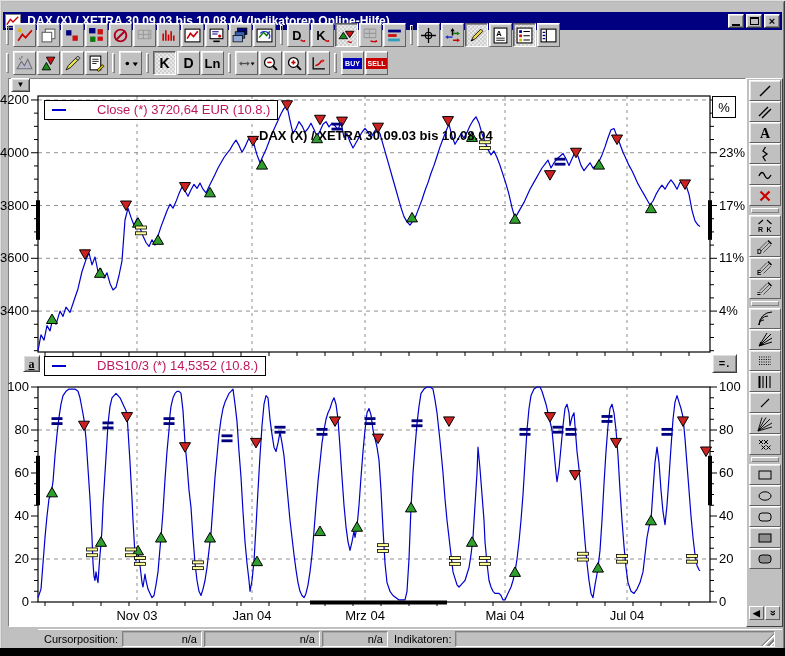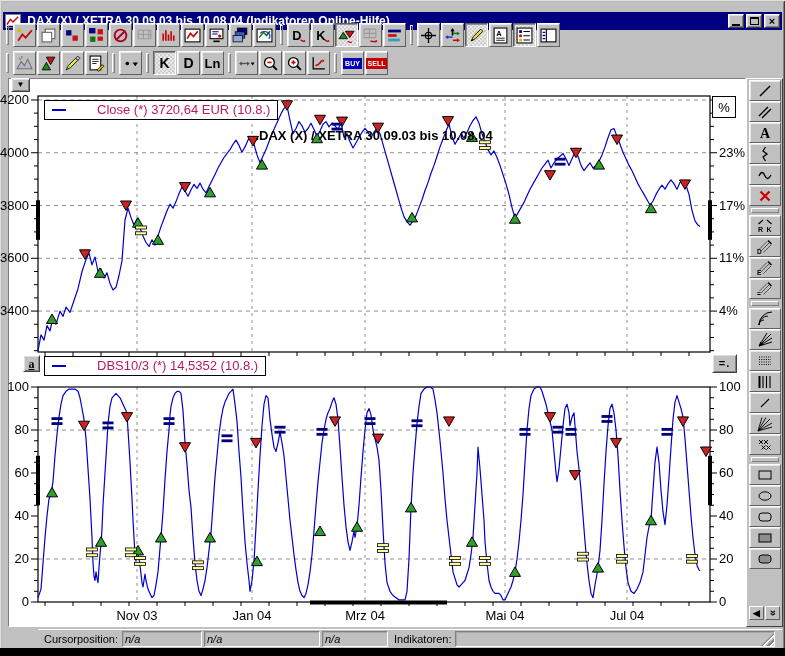--- a/index.html
+++ b/index.html
@@ -51,21 +51,21 @@
   .sb svg{width:16px;height:16px;display:block;}
   .sbsep{width:28px;height:5px;flex:none;border:1px solid;border-color:#fff #808080 #808080 #fff;margin:2px 0;background:#c0c0c0;}
   .sb-scroll{margin-top:auto;margin-bottom:6px;display:flex;gap:1px;}
   .sb-small{width:15px;height:14px;font:bold 9px "Liberation Sans",sans-serif;display:flex;align-items:center;justify-content:center;background:#c0c0c0;
     border:1px solid;border-color:#fff #606060 #606060 #fff;padding:0;}
   .rot90{transform:rotate(-90deg);display:block;font-size:11px;}
   .statusbar{position:absolute;left:3px;right:3px;top:629px;height:19px;display:flex;align-items:center;
     font:11px "Liberation Sans",sans-serif;color:#000;border-top:1px solid #fff;background:#c0c0c0;margin-left:35px;}
   .sblabel{margin:0 4px 0 6px;white-space:nowrap;}
   .sbfield{height:16px;border:1px solid;border-color:#808080 #fff #fff #808080;box-shadow:inset 1px 1px 0 #a8a8a8;
-    text-align:left;padding:1px 4px 0 2px;overflow:hidden;font-style:italic;}
+    text-align:right;padding:1px 4px 0 2px;overflow:hidden;}
   .f1{width:80px;} .f2{width:116px;margin-left:2px;} .f3{width:66px;margin-left:2px;}
   .f4{flex:1;margin-right:7px;position:relative;}
   .grip-resize{position:absolute;right:0;bottom:0;width:13px;height:13px;
     background:repeating-linear-gradient(-45deg,#c0c0c0 0 2px,#fff 2px 3px,#808080 3px 5px);
     clip-path:polygon(100% 0,100% 100%,0 100%);}
   .blackstrip{position:absolute;left:0;right:0;top:648px;height:8px;background:#000;}
 </style>
 </head>
 <body>
 

